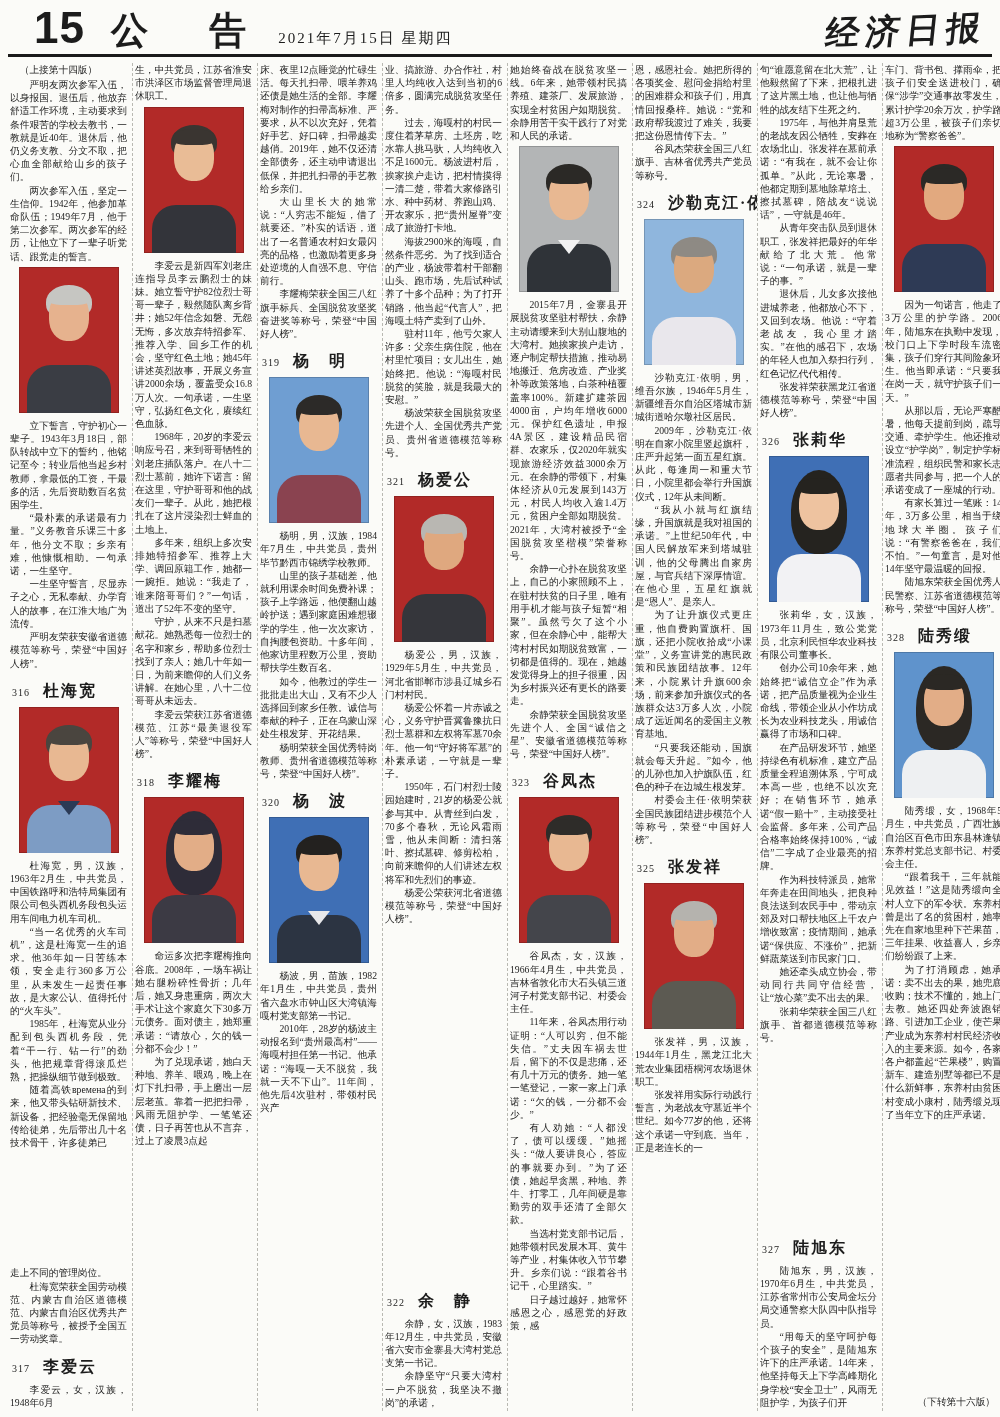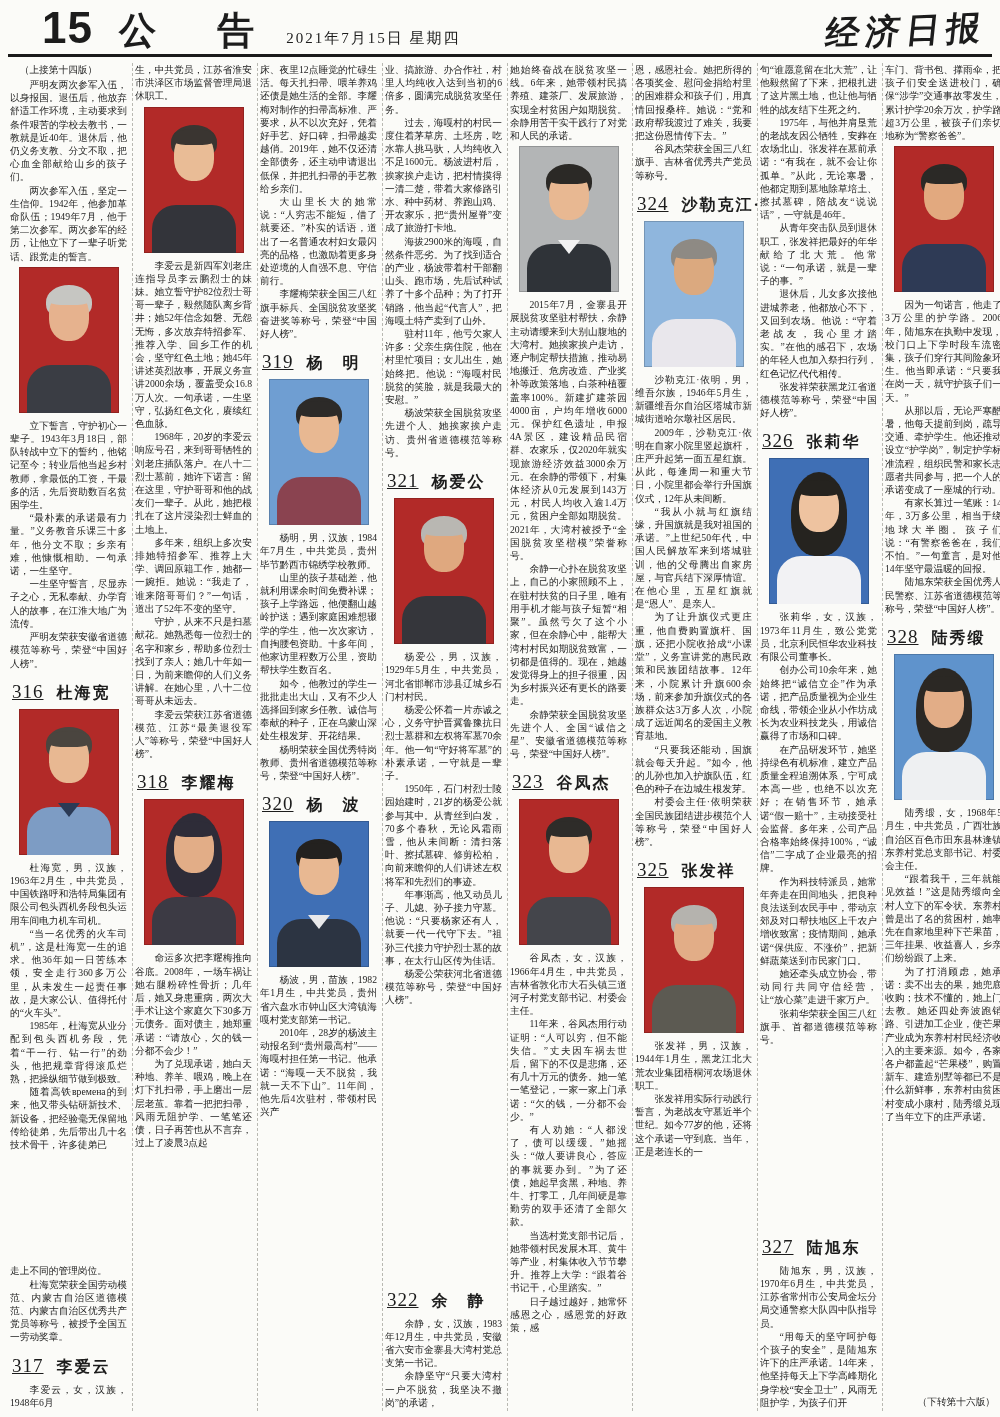--- a/index.html
+++ b/index.html
@@ -4,36 +4,36 @@
 <style>
   html,body{margin:0;padding:0;}
   body{
     width:1000px;height:1417px;overflow:hidden;
     background:#fbfbf8;color:#1c1c1c;
     font-family:"Liberation Serif","DejaVu Serif",serif;
     position:relative;
   }
   
   .hdr{position:relative;height:54px;margin:0 8px;border-bottom:3px solid #1a1a1a;}
-  .hdr-left{position:absolute;left:34px;bottom:4px;display:flex;align-items:baseline;}
+  .hdr-left{position:absolute;left:26px;bottom:4px;display:flex;align-items:baseline;}
   .page-num{font-family:"Liberation Sans","DejaVu Sans",sans-serif;font-size:44px;font-weight:bold;letter-spacing:1px;line-height:1;}
   .section-title{font-size:37px;font-weight:bold;letter-spacing:26px;margin-left:26px;line-height:1;}
   .page-date{font-size:15px;margin-left:6px;letter-spacing:2px;}
   .masthead{position:absolute;right:6px;bottom:6px;font-size:34px;font-weight:bold;
     letter-spacing:6px;transform:skewX(-8deg) rotate(-2deg);line-height:1;}
   
   .cols{display:flex;margin:6px 8px 0 8px;height:1348px;}
   .col{width:117px;flex:0 0 117px;padding:0 5px 0 2px;border-right:1px dashed #b9b9b2;
        overflow:hidden;position:relative;height:100%;}
   .col:last-child{border-right:none;padding-right:2px;}
   .para{font-size:9.7px;line-height:13.2px;margin:0;text-align:justify;text-indent:2em;}
   .para.ni{text-indent:0;}
   .note{font-size:9.7px;line-height:14px;margin:0 0 1px 0;text-indent:1em;}
   .entry-head{display:flex;align-items:baseline;margin:11px 0 5px 2px;}
-  .entry-num{font-size:19px;letter-spacing:1px;text-decoration:underline;}
+  .entry-num{font-size:10px;letter-spacing:1px;}
   .entry-name{font-size:16px;font-weight:600;margin-left:13px;letter-spacing:2px;white-space:pre;}
   .pageref{font-size:9.7px;line-height:14px;text-align:right;margin:0;padding-right:4px;}
   .col-bottom{position:absolute;left:0;right:5px;bottom:0;background:#fbfbf8;padding:2px 0 2px 2px;}
   
   .photo{width:100px;height:146px;margin:4px auto 6px auto;position:relative;overflow:hidden;
          box-shadow:0 0 0 1px rgba(0,0,0,.18) inset;}
   .ph-hair{position:absolute;left:50%;transform:translateX(-50%);border-radius:50% 50% 42% 42%;}
   .ph-head{position:absolute;left:50%;transform:translateX(-50%);border-radius:46% 46% 44% 44%;}
   .ph-fringe{position:absolute;left:50%;transform:translateX(-50%);border-radius:50% 50% 30% 30%;}
   .ph-body{position:absolute;left:50%;transform:translateX(-50%);bottom:-8px;border-radius:24px 24px 0 0;}
@@ -148,35 +148,34 @@
         <div class="ph-collar" style="bottom: 38px; border-top: 14px solid rgb(232, 232, 234);"></div>
       </div>
       <p class="para">杨波，男，苗族，1982年1月生，中共党员，贵州省六盘水市钟山区大湾镇海嘎村党支部第一书记。</p>
       <p class="para">2010年，28岁的杨波主动报名到“贵州最高村”——海嘎村担任第一书记。他承诺：“海嘎一天不脱贫，我就一天不下山”。11年间，他先后4次驻村，带领村民兴产</p>
     </div>
     <div class="col">
       <p class="para ni">业、搞旅游、办合作社，村里人均纯收入达到当初的6倍多，圆满完成脱贫攻坚任务。</p>
       <p class="para">过去，海嘎村的村民一度住着茅草房、土坯房，吃水靠人挑马驮，人均纯收入不足1600元。杨波进村后，挨家挨户走访，把村情摸得一清二楚，带着大家修路引水、种中药材、养跑山鸡、开农家乐，把“贵州屋脊”变成了旅游打卡地。</p>
       <p class="para">海拔2900米的海嘎，自然条件恶劣。为了找到适合的产业，杨波带着村干部翻山头、跑市场，先后试种试养了十多个品种；为了打开销路，他当起“代言人”，把海嘎土特产卖到了山外。</p>
       <p class="para">驻村11年，他亏欠家人许多：父亲生病住院，他在村里忙项目；女儿出生，她始终把。他说：“海嘎村民脱贫的笑脸，就是我最大的安慰。”</p>
-      <p class="para">杨波荣获全国脱贫攻坚先进个人、她挨家挨户走访、贵州省道德模范等称号。</p>
+      <p class="para">杨波荣获全国脱贫攻坚先进个人、全国优秀共产党员、贵州省道德模范等称号。</p>
       <div class="entry-head">
         <span class="entry-num">321</span>
         <span class="entry-name">杨爱公</span>
       </div>
       <div class="photo" style="background: rgb(178, 42, 40);">
         <div class="ph-hair" style="background: rgb(185, 183, 178); top: 18px; width: 46px; height: 34px;"></div>
         <div class="ph-head" style="background: rgb(223, 168, 127); top: 24px; width: 40px; height: 50px;"></div>
         <div class="ph-fringe" style="background: rgb(185, 183, 178); top: 22px; width: 42px; height: 16px;"></div>
         <div class="ph-body" style="background: rgb(53, 54, 59); width: 84px; height: 56px;"></div>
       </div>
       <p class="para">杨爱公，男，汉族，1929年5月生，中共党员，河北省邯郸市涉县辽城乡石门村村民。</p>
       <p class="para">杨爱公怀着一片赤诚之心，义务守护晋冀鲁豫抗日烈士墓群和左权将军墓70余年。他一句“守好将军墓”的朴素承诺，一守就是一辈子。</p>
       <p class="para">1950年，石门村烈士陵园始建时，21岁的杨爱公就参与其中。从青丝到白发，70多个春秋，无论风霜雨雪，他从未间断：清扫落叶、擦拭墓碑、修剪松柏，向前来瞻仰的人们讲述左权将军和先烈们的事迹。</p>
-      <p class="para">年事渐高，他又动员儿子、儿媳、孙子接力守墓。他说：“只要杨家还有人，就要一代一代守下去。”祖孙三代接力守护烈士墓的故事，在太行山区传为佳话。</p>
       <p class="para">杨爱公荣获河北省道德模范等称号，荣登“中国好人榜”。</p>
       <div class="col-bottom">
         <div class="entry-head">
           <span class="entry-num">322</span>
           <span class="entry-name">余　静</span>
         </div>
         <p class="para">余静，女，汉族，1983年12月生，中共党员，安徽省六安市金寨县大湾村党总支第一书记。</p>
         <p class="para">余静坚守“只要大湾村一户不脱贫，我坚决不撤岗”的承诺，</p>
       </div>
     </div>
@@ -198,21 +197,21 @@
       </div>
       <div class="photo" style="background: rgb(178, 42, 40);">
         <div class="ph-hair" style="background: rgb(46, 44, 41); top: 18px; width: 46px; height: 34px;"></div>
         <div class="ph-head" style="background: rgb(232, 184, 146); top: 24px; width: 40px; height: 50px;"></div>
         <div class="ph-fringe" style="background: rgb(46, 44, 41); top: 22px; width: 42px; height: 16px;"></div>
         <div class="ph-body" style="background: rgb(68, 69, 75); width: 84px; height: 56px;"></div>
       </div>
       <p class="para">谷凤杰，女，汉族，1966年4月生，中共党员，吉林省敦化市大石头镇三道河子村党支部书记、村委会主任。</p>
       <p class="para">11年来，谷凤杰用行动证明：“人可以穷，但不能失信。”丈夫因车祸去世后，留下的不仅是悲痛，还有几十万元的债务。她一笔一笔登记，一家一家上门承诺：“欠的钱，一分都不会少。”</p>
       <p class="para">有人劝她：“人都没了，债可以缓缓。”她摇头：“做人要讲良心，答应的事就要办到。”为了还债，她起早贪黑，种地、养牛、打零工，几年间硬是靠勤劳的双手还清了全部欠款。</p>
-      <p class="para">当选村党支部书记后，她带领村民发展木耳、黄牛等产业，村集体收入节节攀升。推荐上大学：“跟着谷书记干，心里踏实。”</p>
+      <p class="para">当选村党支部书记后，她带领村民发展木耳、黄牛等产业，村集体收入节节攀升。乡亲们说：“跟着谷书记干，心里踏实。”</p>
       <p class="para">日子越过越好，她常怀感恩之心，感恩党的好政策，感</p>
     </div>
     <div class="col">
       <p class="para ni">恩，感恩社会。她把所得的各项奖金、慰问金捐给村里的困难群众和孩子们，用真情回报桑梓。她说：“党和政府帮我渡过了难关，我要把这份恩情传下去。”</p>
       <p class="para">谷凤杰荣获全国三八红旗手、吉林省优秀共产党员等称号。</p>
       <div class="entry-head">
         <span class="entry-num">324</span>
         <span class="entry-name">沙勒克江·依明</span>
       </div>
       <div class="photo" style="background: rgb(143, 182, 221);">
@@ -253,21 +252,21 @@
       <div class="photo" style="background: rgb(63, 111, 181);">
         <div class="ph-hair" style="background: rgb(37, 35, 31); top: 14px; width: 56px; height: 84px;"></div>
         <div class="ph-head" style="background: rgb(238, 195, 160); top: 24px; width: 40px; height: 50px;"></div>
         <div class="ph-fringe" style="background: rgb(37, 35, 31); top: 22px; width: 42px; height: 16px;"></div>
         <div class="ph-body" style="background: rgb(242, 242, 244); width: 84px; height: 56px;"></div>
       </div>
       <p class="para">张莉华，女，汉族，1973年11月生，致公党党员，北京利民恒华农业科技有限公司董事长。</p>
       <p class="para">创办公司10余年来，她始终把“诚信立企”作为承诺，把产品质量视为企业生命线，带领企业从小作坊成长为农业科技龙头，用诚信赢得了市场和口碑。</p>
       <p class="para">在产品研发环节，她坚持绿色有机标准，建立产品质量全程追溯体系，宁可成本高一些，也绝不以次充好；在销售环节，她承诺“假一赔十”，主动接受社会监督。多年来，公司产品合格率始终保持100%，“诚信”二字成了企业最亮的招牌。</p>
       <p class="para">作为科技特派员，她常年奔走在田间地头，把良种良法送到农民手中，带动京郊及对口帮扶地区上千农户增收致富；疫情期间，她承诺“保供应、不涨价”，把新鲜蔬菜送到市民家门口。</p>
-      <p class="para">她还牵头成立协会，带动同行共同守信经营，让“放心菜”走进千家万户。</p>
+      <p class="para">她还牵头成立协会，带动同行共同守信经营，让“放心菜”卖不出去的果。</p>
       <p class="para">张莉华荣获全国三八红旗手、首都道德模范等称号。</p>
       <div class="col-bottom">
         <div class="entry-head">
           <span class="entry-num">327</span>
           <span class="entry-name">陆旭东</span>
         </div>
         <p class="para">陆旭东，男，汉族，1970年6月生，中共党员，江苏省常州市公安局金坛分局交通警察大队四中队指导员。</p>
         <p class="para">“用每天的坚守呵护每个孩子的安全”，是陆旭东许下的庄严承诺。14年来，他坚持每天上下学高峰期化身学校“安全卫士”，风雨无阻护学，为孩子们开</p>
       </div>
     </div>

